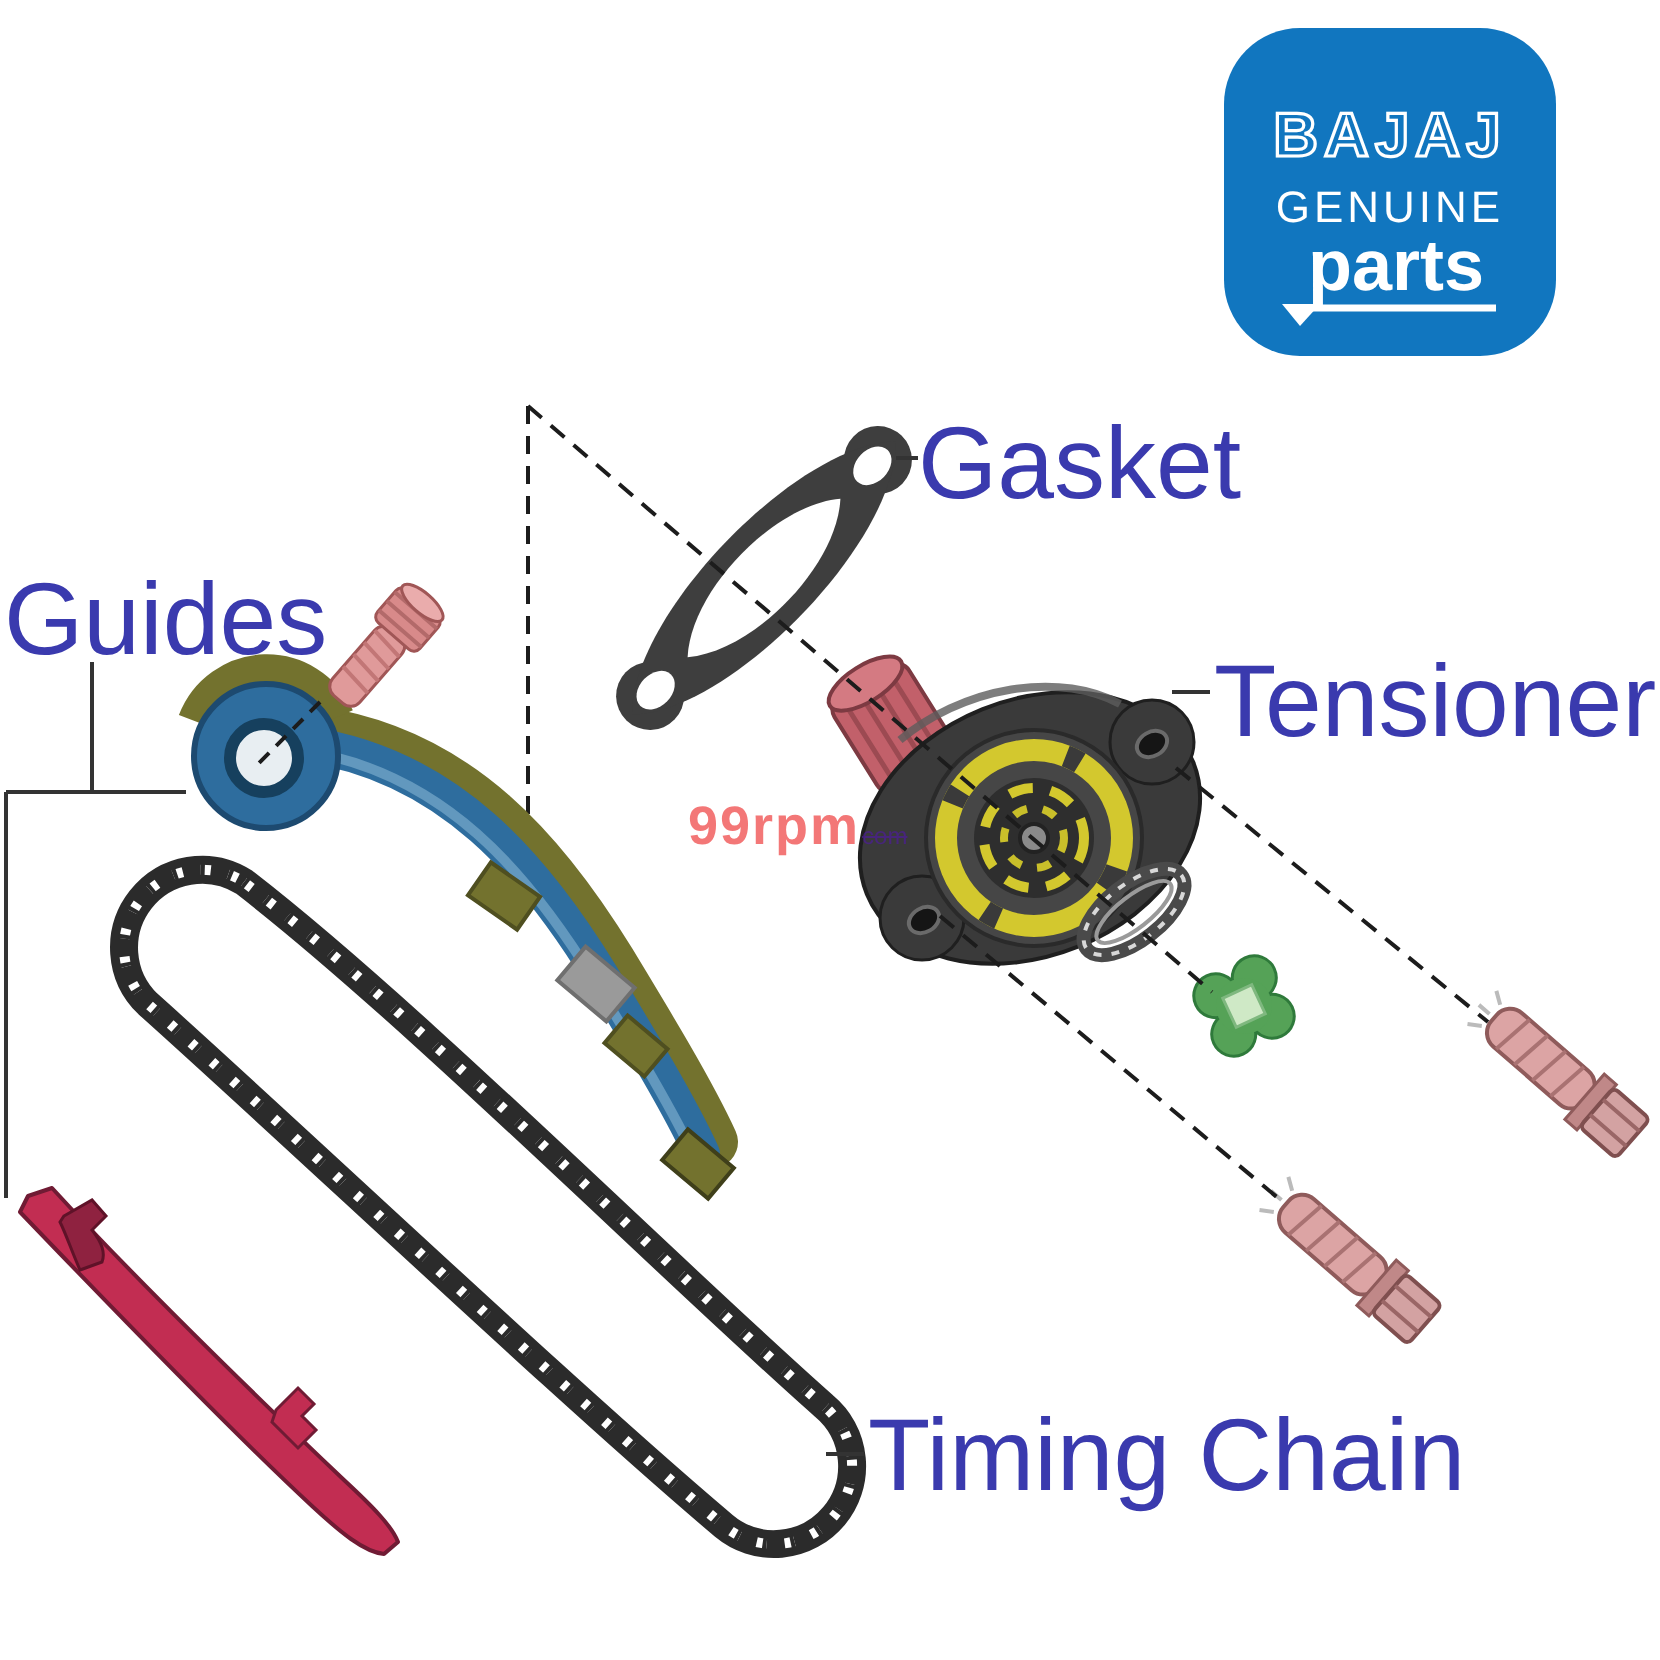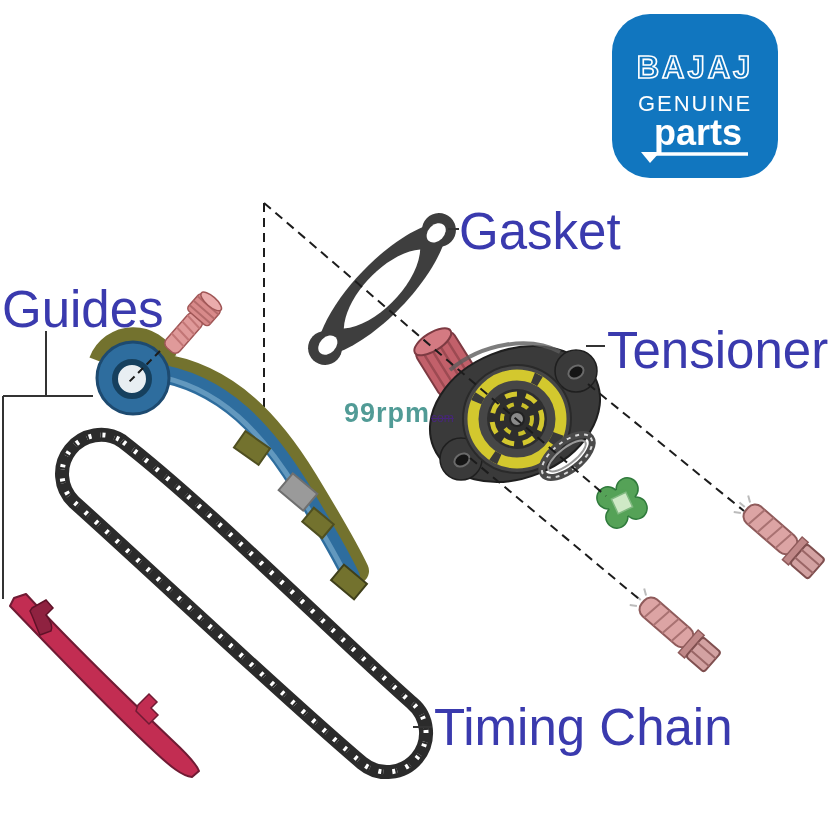--- a/index.html
+++ b/index.html
@@ -9,21 +9,21 @@
   }
   .scene{position:absolute;left:0;top:0;}
   .lbl{
     position:absolute;font-size:51px;color:var(--label-text,#3a3aae);
     white-space:nowrap;line-height:1.05;letter-spacing:0px;
   }
   .watermark{
     position:absolute;left:344px;top:398px;display:flex;align-items:baseline;
     opacity:.72;user-select:none;
   }
-  .watermark .wm-main{font-size:27px;font-weight:bold;color:#0f766e;letter-spacing:1px;}
+  .watermark .wm-main{font-size:27px;font-weight:bold;color:#ef4444;letter-spacing:1px;}
   .watermark .wm-tld{font-size:12px;color:#4c1d95;margin-left:1px;text-decoration:line-through;}
   .logo{position:absolute;left:612px;top:14px;width:198px;height:164px;}
   
   .dash{stroke:#1c1c1c;stroke-width:2;stroke-dasharray:9 6;fill:none;}
   .solidline{stroke:#333;stroke-width:2;fill:none;}
   .chain-base{stroke:var(--chain,#2b2b2b);stroke-width:14;fill:none;stroke-linejoin:round;}
   .chain-holes{stroke:#ffffff;stroke-width:5;fill:none;stroke-dasharray:5 9;}
   .chain-pins{stroke:var(--chain,#2b2b2b);stroke-width:6;fill:none;stroke-dasharray:2 12;}
 </style>
 </head>

